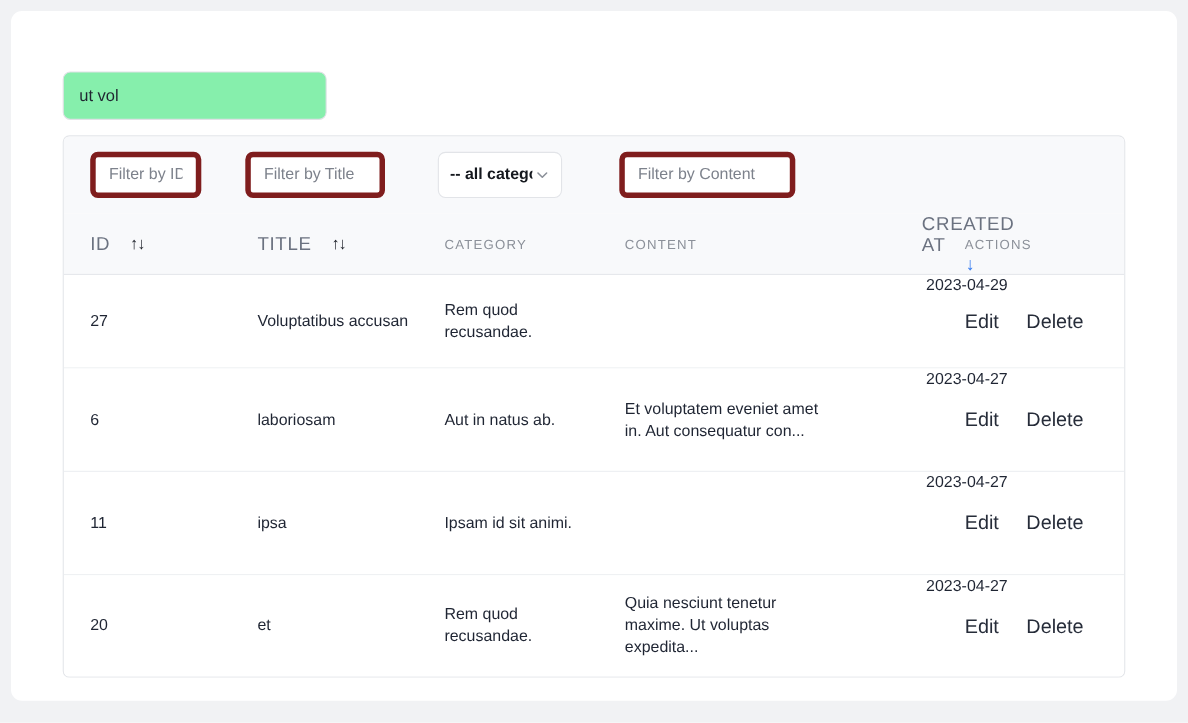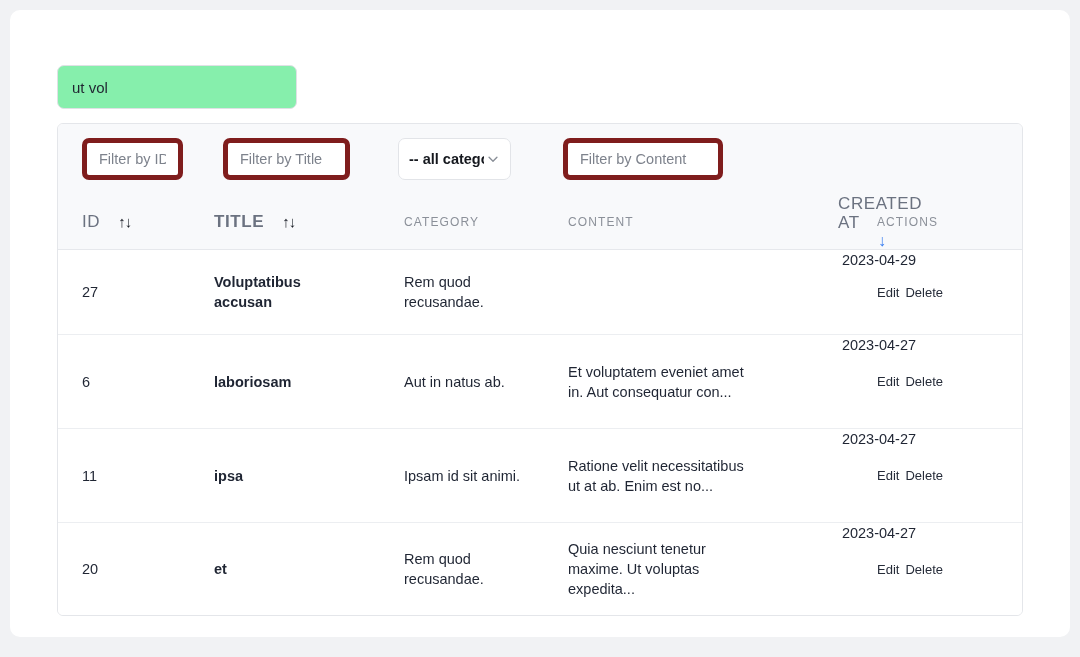--- a/index.html
+++ b/index.html
@@ -179,32 +179,32 @@
     line-height: 20px;
   }
   .cell-text { display: block; }
 
   .actions-cell {
     position: absolute;
     top: 0;
     height: 100%;
     display: flex;
     align-items: center;
-    gap: 6px;
-    font-size: 13px;
+    gap: 25px;
+    font-size: 18px;
   }
   .act-link {
     color: #262c39;
     cursor: pointer;
     text-decoration: none;
   }
 
   
   .c-id      { left: 24px;  width: 120px; }
-  .c-title   { left: 156px; width: 140px; font-weight: bold; }
+  .c-title   { left: 176px; width: 140px; }
   .c-cat     { left: 346px; width: 150px; }
   .c-content { left: 510px; width: 180px; }
   .c-date    { left: 756px; width: 130px; flex-direction: column; }
   .c-act     { left: 819px; width: 110px; }
 </style>
 </head>
 <body>
 
 <div class="page-panel">
 
@@ -296,23 +296,20 @@
     <div class="row" style="height:93px;">
       <div class="cell c-id">
         <span class="cell-text">11</span>
       </div>
       <div class="cell c-title">
         <span class="cell-text">ipsa</span>
       </div>
       <div class="cell c-cat">
         <span class="cell-text">Ipsam id sit animi.</span>
       </div>
-      <div class="cell c-content">
-        <span class="cell-text">Ratione velit necessitatibus ut at ab. Enim est no...</span>
-      </div>
       <div class="cell c-date">
         <span class="cell-text">2023-04-27</span>
       </div>
       <div class="actions-cell c-act">
         <span class="act-link">Edit</span>
         <span class="act-link">Delete</span>
       </div>
     </div>
 
     <div class="row" style="height:92px;">

